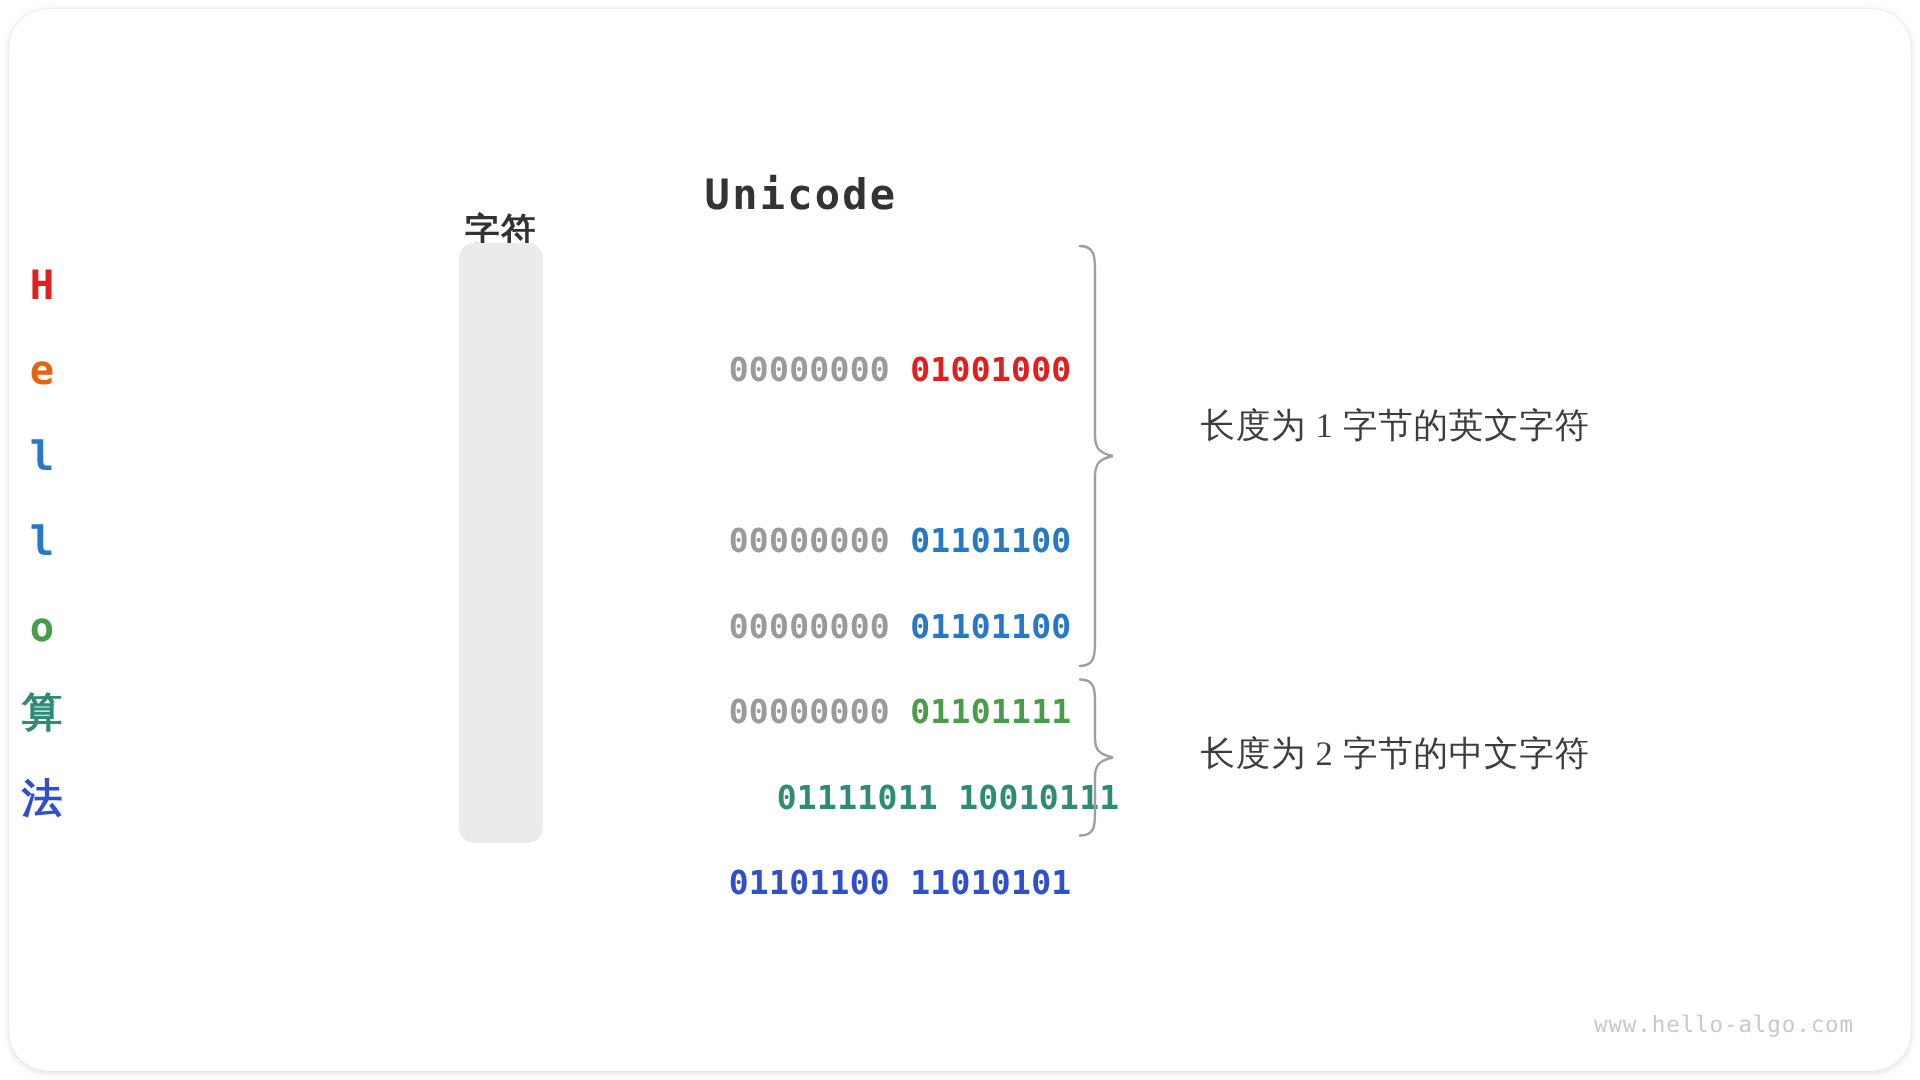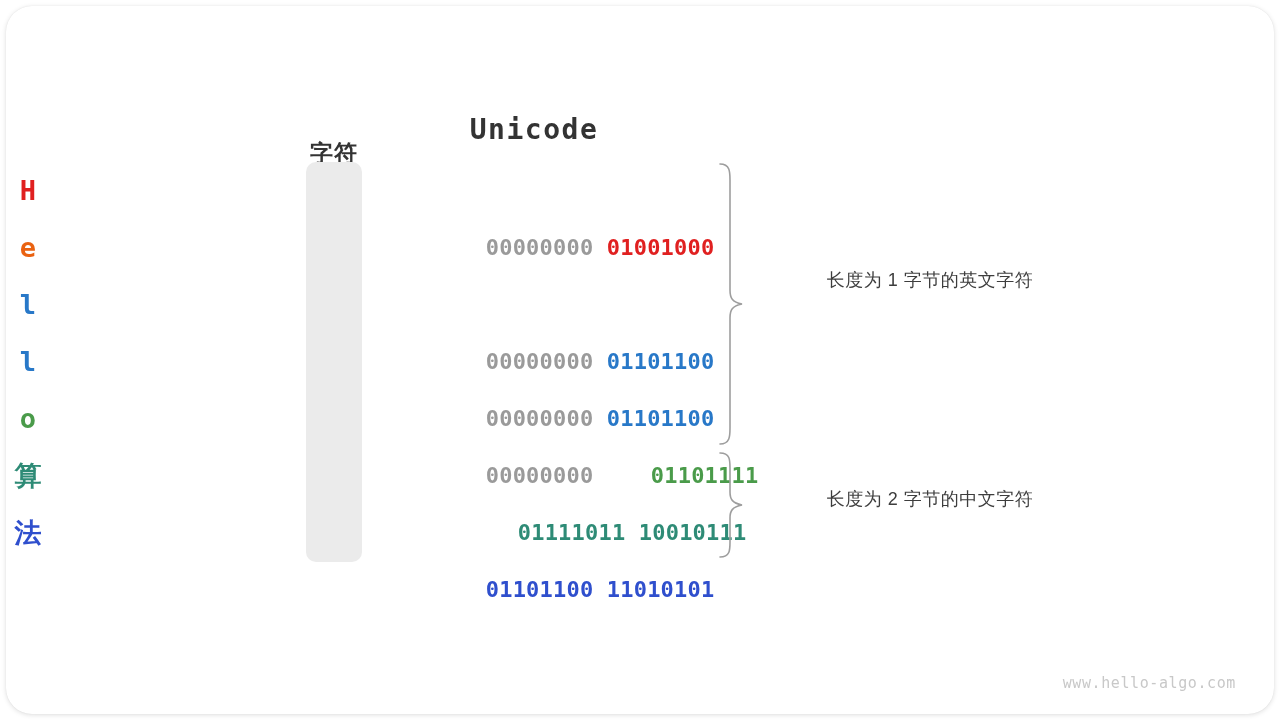--- a/index.html
+++ b/index.html
@@ -101,22 +101,23 @@
   }
 
   
   .anno {
     position: absolute;
     color: #3d3d3d;
     text-align: center;
     white-space: nowrap;
   }
   .anno-line1 {
-    font-size: 18px;
+    font-size: 23px;
     letter-spacing: 0.5px;
+    font-family: Liberation Serif, serif;
   }
   .anno-line2 {
     font-size: 19px;
     color: #7a7a7a;
     letter-spacing: 0.5px;
   }
 
   .anno-1 {
     left: 760px;
     top: 268px;
@@ -165,21 +166,21 @@
   <div class="bin-row" style="top:162px;">
     <span class="bin-hi" style="color: rgb(154, 154, 154);">00000000</span><span class="bin-sep">&nbsp;</span><span style="color: rgb(224, 32, 32);">01001000</span>
   </div>
   <div class="bin-row" style="top:276px;">
     <span class="bin-hi" style="color: rgb(154, 154, 154);">00000000</span><span class="bin-sep">&nbsp;</span><span style="color: rgb(40, 120, 200);">01101100</span>
   </div>
   <div class="bin-row" style="top:333px;">
     <span class="bin-hi" style="color: rgb(154, 154, 154);">00000000</span><span class="bin-sep">&nbsp;</span><span style="color: rgb(40, 120, 200);">01101100</span>
   </div>
   <div class="bin-row" style="top:390px;">
-    <span class="bin-hi" style="color: rgb(154, 154, 154);">00000000</span><span class="bin-sep">&nbsp;</span><span style="color: rgb(74, 155, 74); margin-left: 44px;">01101111</span>
+    <span class="bin-hi" style="color: rgb(154, 154, 154);">00000000</span><span class="bin-sep">&nbsp;</span><span style="color: rgb(74, 155, 74);">01101111</span>
   </div>
   <div class="bin-row" style="top:447px;">
     <span style="color: rgb(46, 139, 118); margin-left: 32px;">01111011</span><span class="bin-sep">&nbsp;</span><span style="color: rgb(46, 139, 118);">10010111</span>
   </div>
   <div class="bin-row" style="top:504px;">
     <span style="color: rgb(47, 79, 205);">01101100</span><span class="bin-sep">&nbsp;</span><span style="color: rgb(47, 79, 205);">11010101</span>
   </div>
 
   <svg class="brace" style="left:716px; top:158px;" width="34" height="292" viewBox="0 0 34 292">
     <path d="M 4 6

